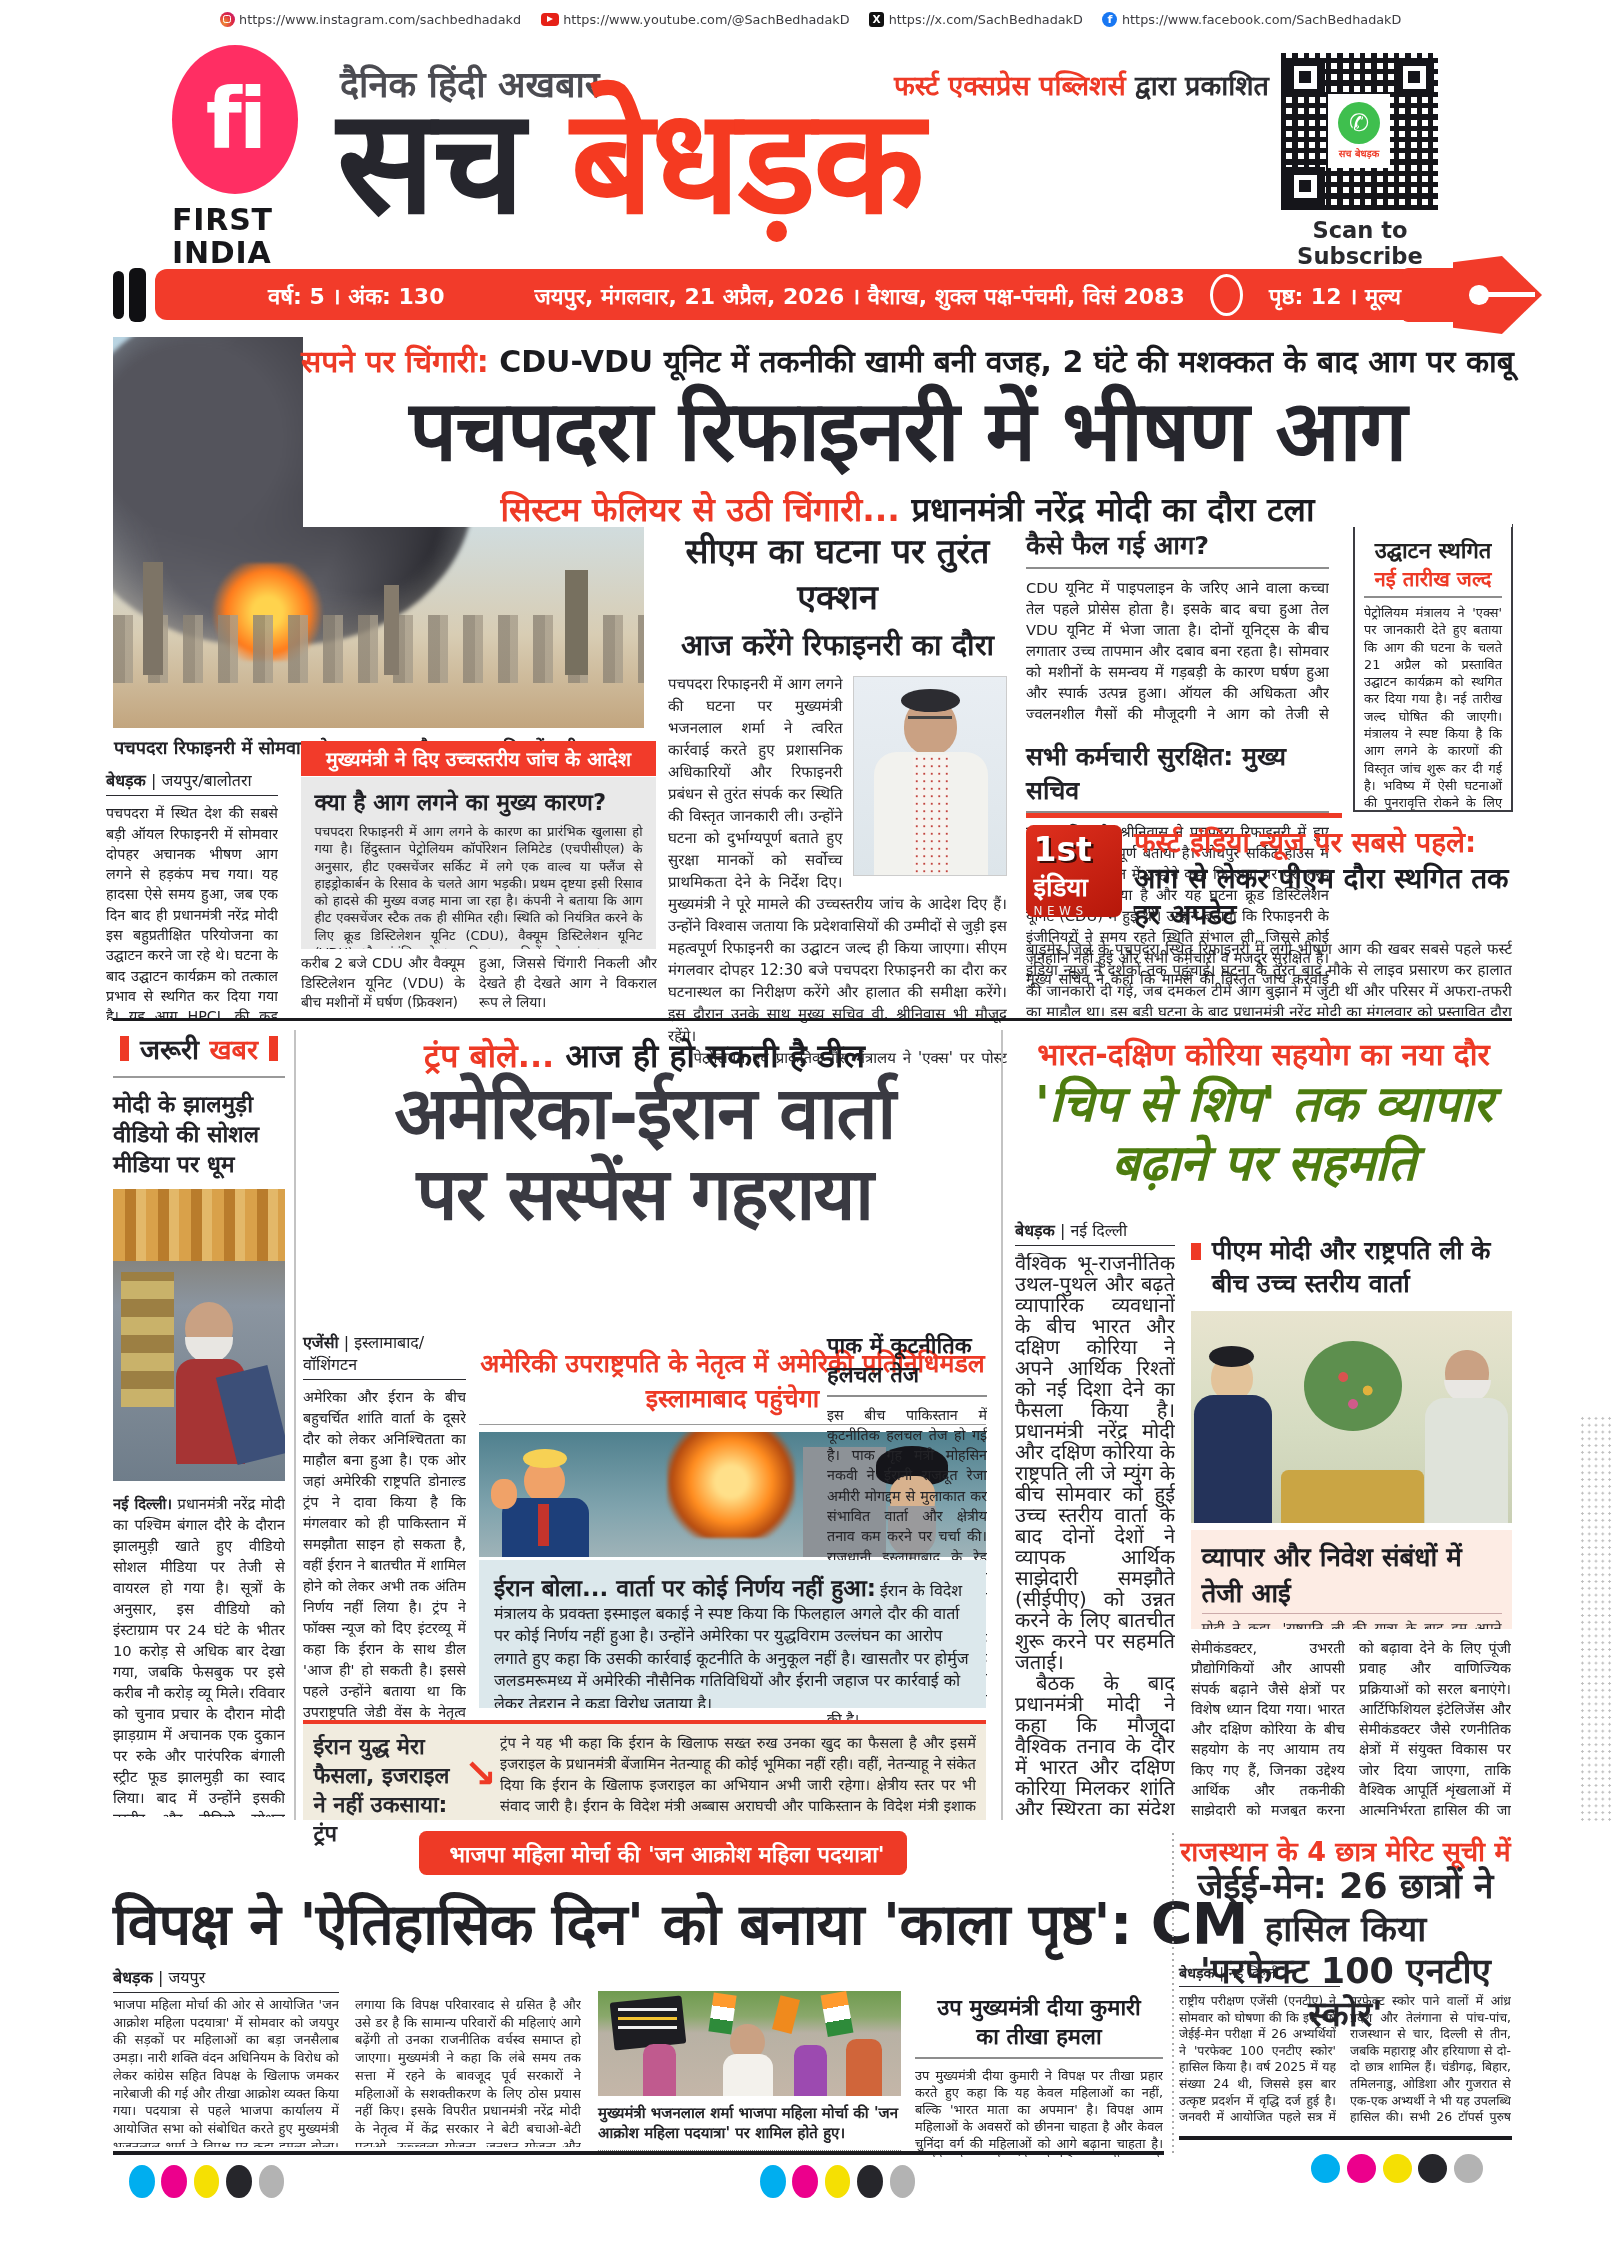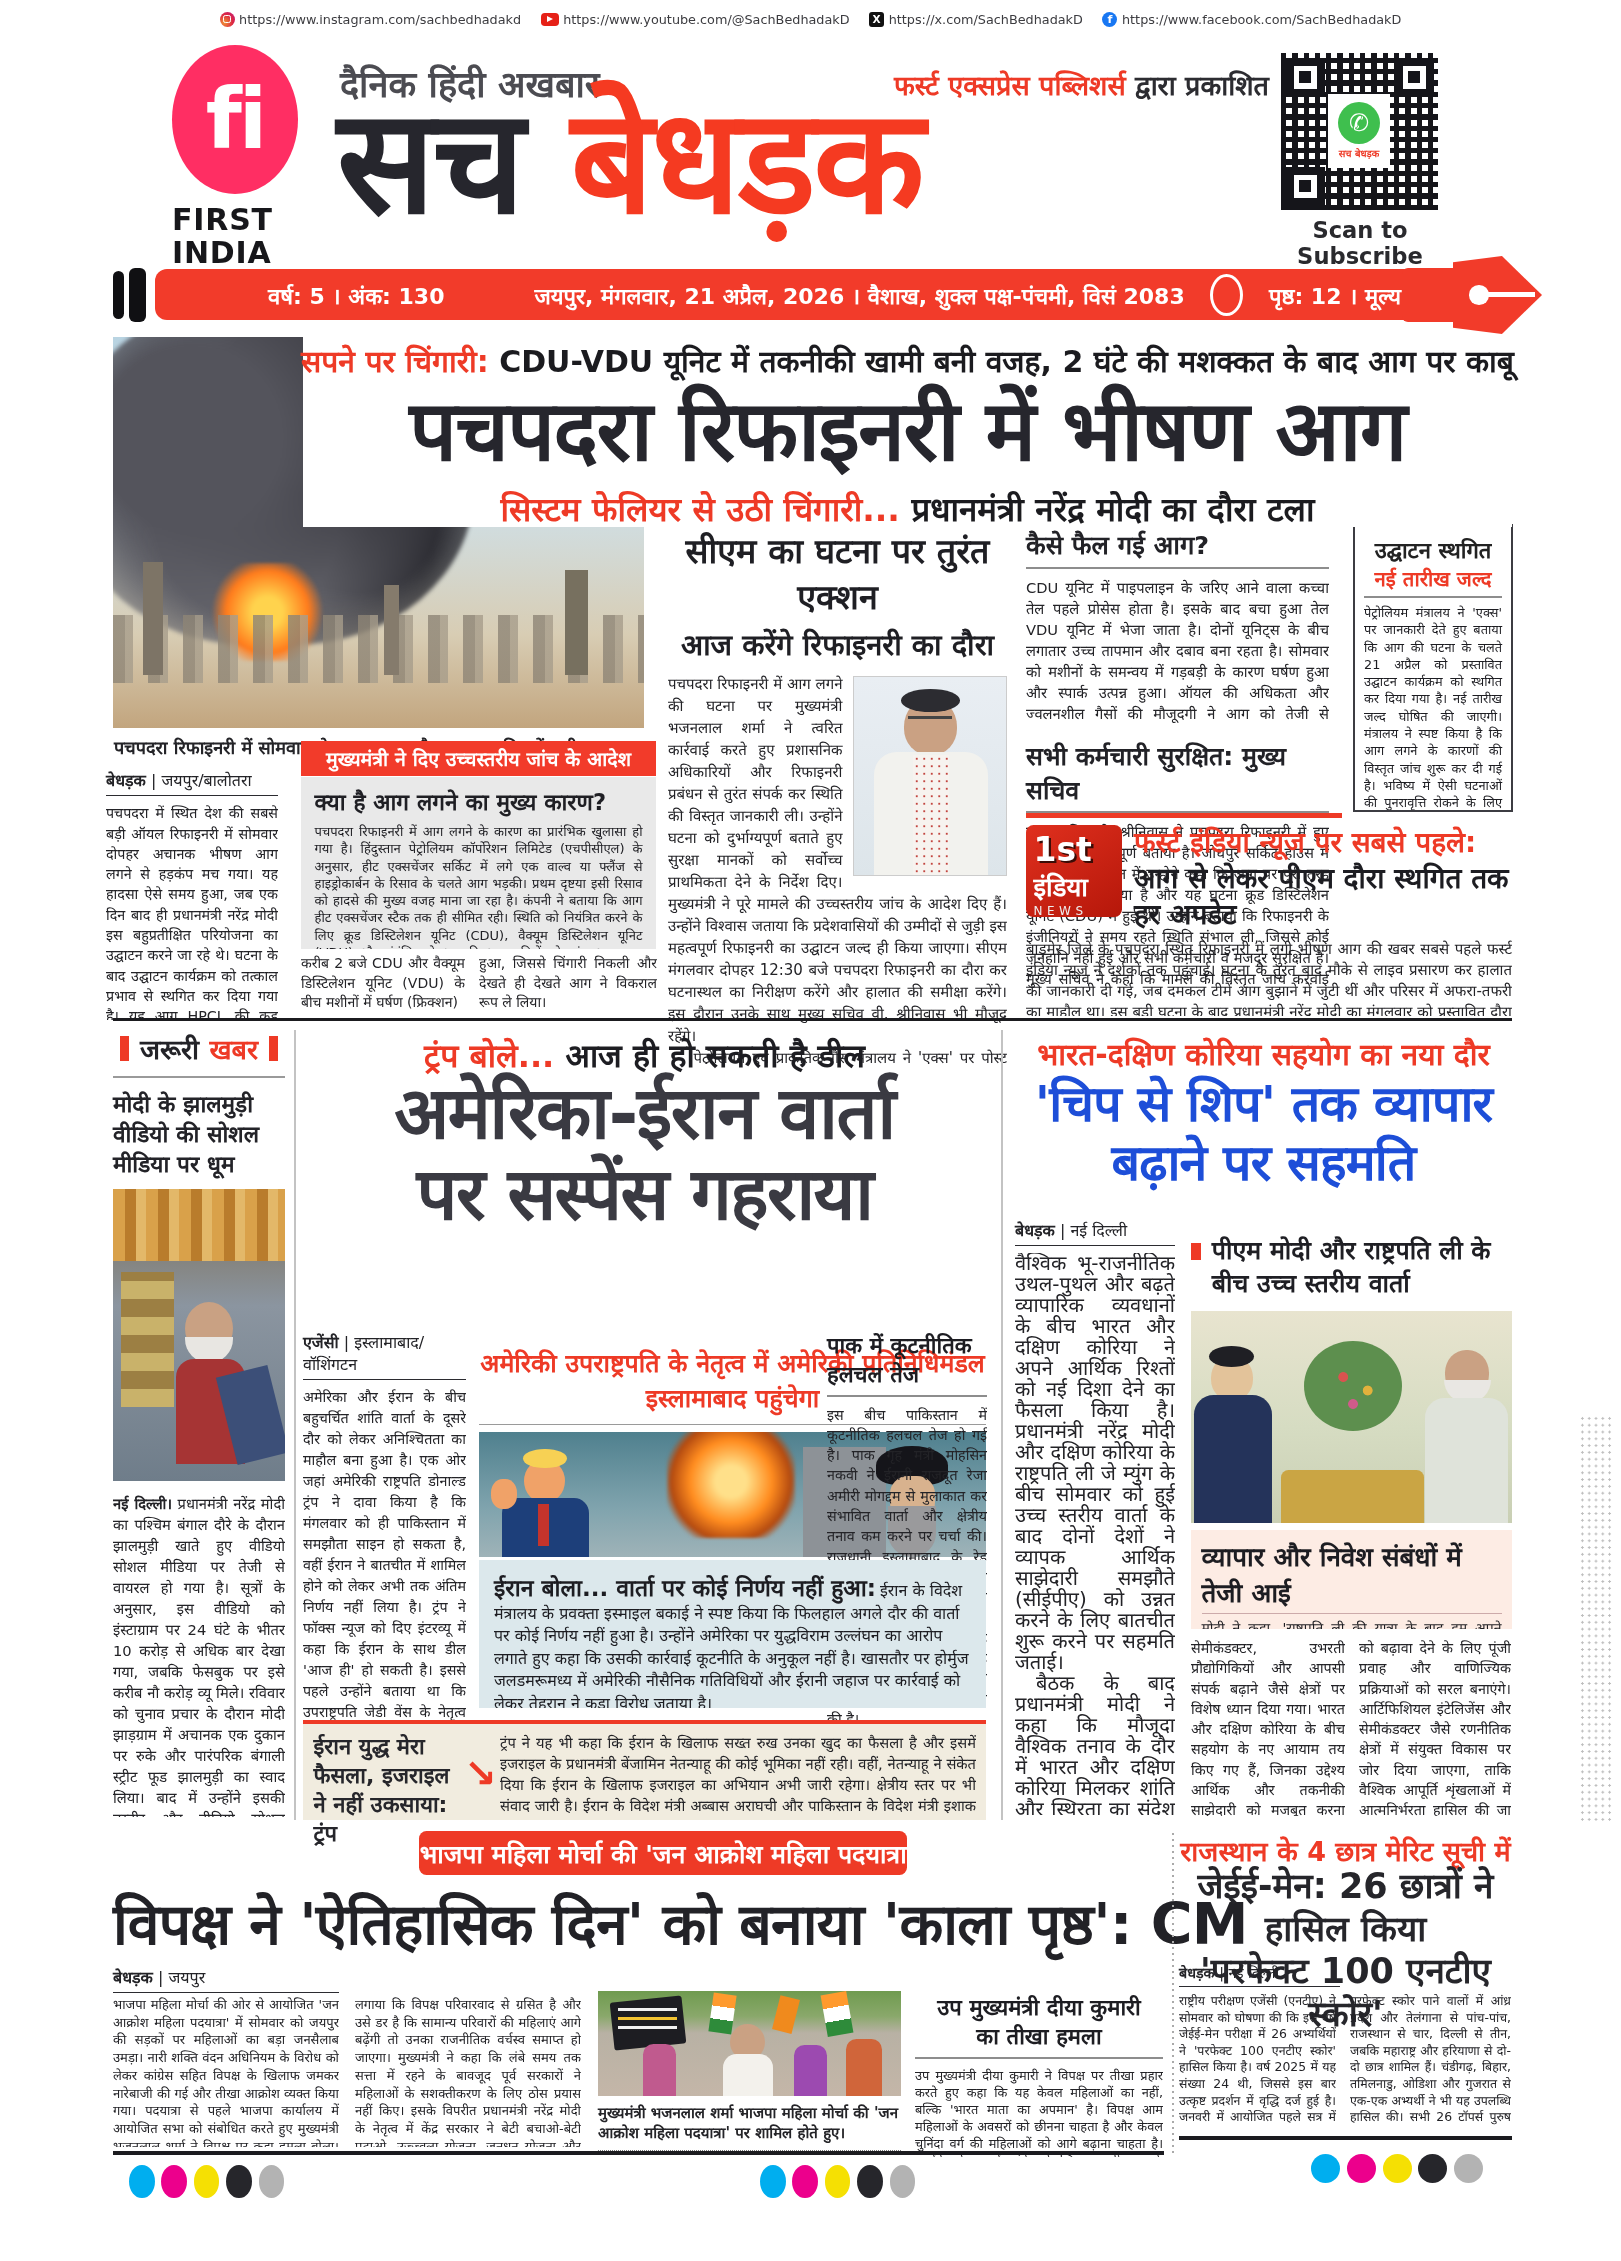--- a/index.html
+++ b/index.html
@@ -86,27 +86,27 @@
   .tagblock{width:9.8px;height:25.6px;background:var(--red);}
   .tag-t{font-size:27px;font-weight:800;}
   .mid-kicker{font-size:32px;font-weight:800;white-space:nowrap;}
   .iran-headline{font-size:72px;line-height:1.12;font-weight:800;color:#3a3a42;letter-spacing:-1.5px;}
   .iran-sub{font-size:25px;line-height:35px;font-weight:800;color:var(--red);text-align:center;border-bottom:1.5px solid #9a9a9a;padding-bottom:7.5px;}
   .subcol-title{font-size:22px;line-height:29px;font-weight:800;border-bottom:2.3px solid #8d8d8d;padding-bottom:6px;}
   .bluebox{left:479px;top:1560px;width:507px;height:148px;background:#dce8ec;padding:10.5px 15px;}
   .beigebox{left:303px;top:1720px;width:683px;height:100px;background:#f1ecdf;border-top:4.5px solid var(--red);}
   .beige-label{font-size:22px;line-height:29px;font-weight:800;color:#26262b;}
   .arrow-red{font-size:39px;color:var(--red);font-weight:800;}
-  .korea-headline{font-size:50px;line-height:1.18;font-weight:800;color:#1d4ed8;letter-spacing:-0.8px;}
+  .korea-headline{font-size:50px;line-height:1.18;font-weight:800;color:#4d7c0f;letter-spacing:-0.8px;font-style:italic;}
   .bullet-sq{width:16.6px;height:16.6px;background:var(--red);display:inline-block;margin-right:10.5px;}
   .bullet-t{font-size:25px;line-height:33px;font-weight:800;color:#1f1f24;}
   .pinkbox{left:1191px;top:1530px;width:321px;height:99px;background:#fdece4;padding:7.5px 10.5px;}
   .pinkbox h4{font-size:26px;font-weight:800;border-bottom:1.5px solid #caa;padding-bottom:3.8px;margin-bottom:4.5px;}
   
-  .pill{background:var(--red);color:#fff;font-weight:800;font-size:25px;border-radius:7.5px;display:flex;align-items:center;justify-content:center;white-space:nowrap;padding-left:8px;}
+  .pill{background:var(--red);color:#fff;font-weight:800;font-size:22px;border-radius:7.5px;display:flex;align-items:center;justify-content:center;white-space:nowrap;padding-left:8px;}
   .pady-headline{font-size:57px;font-weight:800;color:#222227;letter-spacing:-0.8px;white-space:nowrap;}
   .jee-kicker{font-size:27px;font-weight:800;color:var(--red);white-space:nowrap;}
   .jee-headline{font-size:35px;line-height:1.22;font-weight:800;color:#26262b;}
   .dots{display:flex;gap:6.8px;align-items:center;}
   .dot{width:25.6px;height:33px;border-radius:50%;}
   .d-c{background:#00aeef}.d-m{background:#ec008c}.d-y{background:#f5e003}.d-k{background:#26262b}.d-g{background:#b3b3b3}
   .dotted-strip{background-image:radial-gradient(#bdbdbd 1.2px,transparent 1.3px);background-size:6.8px 6.8px;}
   .dotline-v{background-image:radial-gradient(#aaaaaa 1.2px,transparent 1.3px);background-size:6px 6px;width:6px;}
   .cap-dotted{border-bottom:1.5px dotted #777;padding-bottom:6px;}
 </style>

